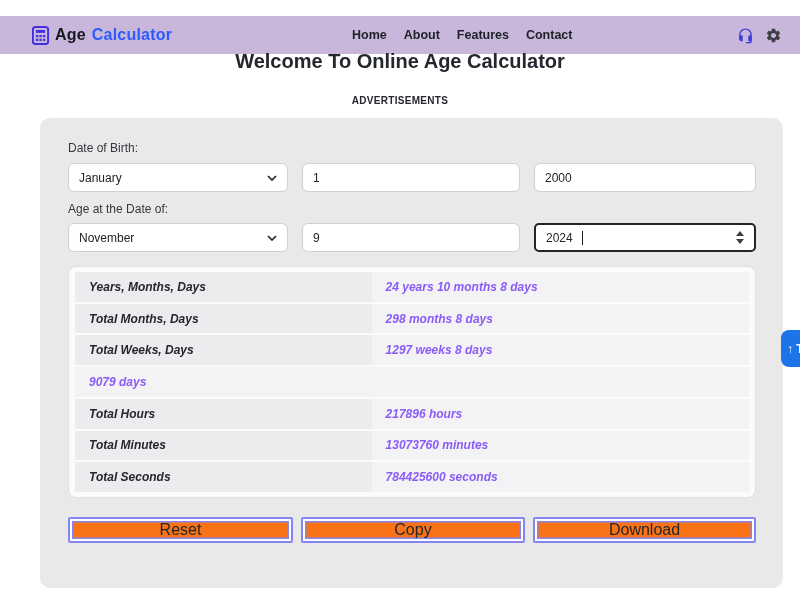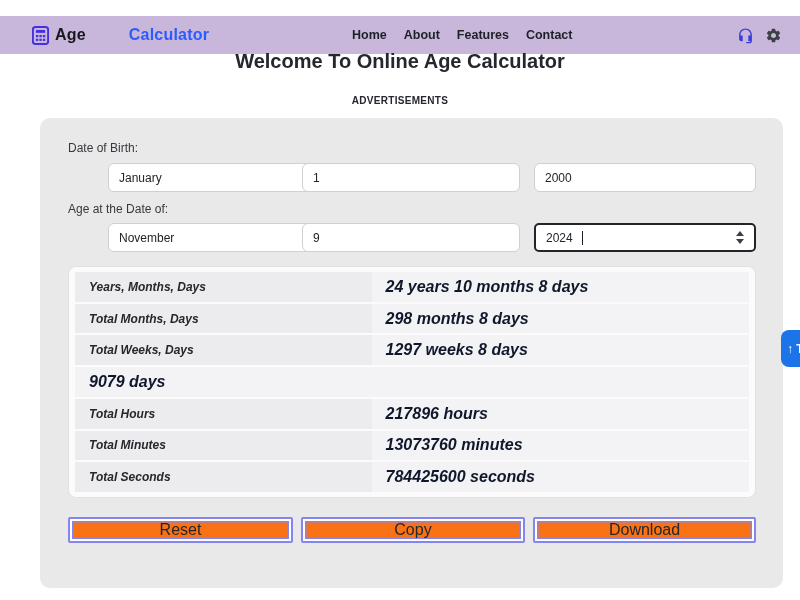--- a/index.html
+++ b/index.html
@@ -18,21 +18,21 @@
     position: absolute; top: 16px; left: 0;
     width: 800px; height: 38px;
     background: #c9b7db;
   }
   .logo {
     position: absolute; left: 32px; top: 0; height: 38px;
     display: flex; align-items: center; gap: 6px;
     font-size: 16px; font-weight: bold; letter-spacing: 0.2px;
   }
   .brand-age { color: #17171f; }
-  .brand-calc { color: #2b5bff; margin-left: 37px; }
+  .brand-calc { color: #2b5bff; }
   .nav {
     position: absolute; left: 352px; top: 0; height: 38px;
     display: flex; align-items: center; gap: 17px;
     font-size: 12.5px; font-weight: bold; color: #1d2127;
   }
   .nav-item { cursor: pointer; }
   .header-icons {
     position: absolute; right: 18px; top: 0; height: 38px;
     display: flex; align-items: center; gap: 11px;
   }
@@ -66,21 +66,21 @@
     position: absolute; height: 29px;
     background: #ffffff;
     border: 1px solid #cfd0d6; border-radius: 6px;
     font-size: 12px; color: #212529;
     display: flex; align-items: center;
     padding: 0 10px;
     cursor: pointer;
   }
   .row1 { top: 163px; }
   .row2 { top: 223px; gap: 8px; }
-  .col1 { left: 68px;  width: 220px; margin-left: 40px; }
+  .col1 { left: 68px;  width: 220px; }
   .col2 { left: 302px; width: 218px; }
   .col3 { left: 534px; width: 222px; }
 
   .field .chevron { margin-left: auto; display: flex; align-items: center; }
 
   .field-focused {
     border: 2px solid #212529;
     border-radius: 5px;
   }
   .caret-bar {
@@ -115,21 +115,21 @@
   .cell-label {
     width: 44%; background: #ececee;
     display: flex; align-items: center;
     padding-left: 14px;
     font-size: 12px; font-weight: bold; color: #24272c;
   }
   .cell-value {
     flex: 1; background: #f3f3f5;
     display: flex; align-items: center;
     padding-left: 14px;
-    font-size: 16px; font-weight: bold; color: #0f172a;
+    font-size: 12px; font-weight: bold; color: #8b5cf6;
   }
 
   
   .action-btn {
     position: absolute; top: 517px; height: 26px;
     background: #f97316;
     border: 2px solid #8585f2;
     box-shadow: inset 0 0 0 2px #ffffff, inset 0 0 0 3.5px #8585f2;
     border-radius: 2px;
     font-family: "Liberation Sans", sans-serif;

